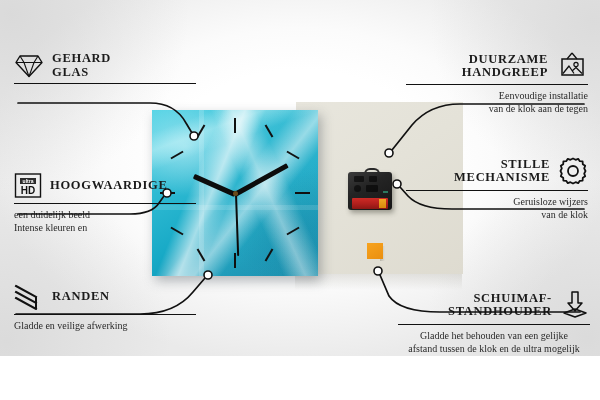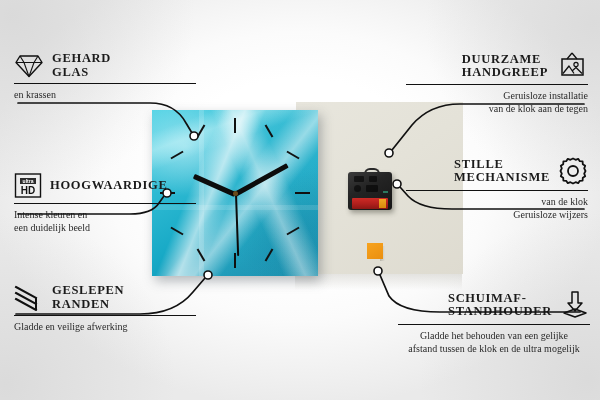--- a/index.html
+++ b/index.html
@@ -2,21 +2,21 @@
 <html><head>
 <meta charset="utf-8">
 <style>
   html,body{margin:0;padding:0;}
   body{
     width:600px;height:400px;overflow:hidden;
     font-family:"Liberation Serif", serif;
     background:#ffffff;
   }
   #stage{
-    position:relative;width:600px;height:400px;overflow:hidden;
+    position:relative;width:600px;height:356px;overflow:hidden;
     background:
       radial-gradient(ellipse 52% 58% at 50% 44%, #ffffff 0%, #ffffff 42%, #fbfbfb 62%, #f2f2f2 82%, #eaeaea 100%);
   }
   
   #stage:before{
     content:"";position:absolute;inset:0;pointer-events:none;
     background:
       radial-gradient(circle at 2% 4%, rgba(205,205,205,.55) 0%, rgba(205,205,205,0) 26%),
       radial-gradient(circle at 99% 6%, rgba(205,205,205,.5) 0%, rgba(205,205,205,0) 24%),
       radial-gradient(circle at 1% 96%, rgba(200,200,200,.45) 0%, rgba(200,200,200,0) 24%),
@@ -38,21 +38,21 @@
   .feat-desc{
     font-family:"Liberation Serif", serif;
     font-size:10px;line-height:12.5px;color:#2a2a2a;
   }
   .ic{flex:0 0 auto;display:block;}
 
   .left  .feat-head{justify-content:flex-start;}
   .left  .feat-title{text-align:left;}
   .left  .feat-desc{text-align:left;}
   .right .feat-head{justify-content:flex-end;}
-  .right .feat-title{font-family:Liberation Serif, serif;}
+  .right .feat-title{text-align:right;font-family:Liberation Serif, serif;}
   .right .feat-desc{text-align:right;}
   .right.centered .feat-desc{text-align:center;}
 
   #f-glas   {left:14px; top:52px;  width:182px;}
   #f-print  {left:14px; top:172px; width:182px;}
   #f-randen {left:14px; top:284px; width:182px;}
   #f-grip   {left:406px;top:52px;  width:182px;}
   #f-mech   {left:406px;top:156px; width:182px;}
   #f-foam   {left:398px;top:290px; width:192px;}
 
@@ -205,52 +205,50 @@
       <svg class="ic" width="30" height="26" viewBox="0 0 30 26">
         <path d="M6,3 H24 L28,9.5 L15,23.5 L2,9.5 Z" fill="none" stroke="#111" stroke-width="1.4" stroke-linejoin="round"></path>
         <path d="M2,9.5 H28 M6,3 L10,9.5 L15,23.5 M24,3 L20,9.5 L15,23.5 M10,9.5 H20" fill="none" stroke="#111" stroke-width="1.1"></path>
       </svg>
       <div>
         <div class="feat-title">GEHARD</div>
         <div class="feat-title">GLAS</div>
       </div>
     </div>
     <div class="feat-rule"></div>
-    <div class="feat-desc">en krassen</div>
   </div>
 
   <div class="feature left" id="f-print">
     <div class="feat-head">
       <svg class="ic" width="28" height="27" viewBox="0 0 28 27">
         <rect x="1.5" y="2" width="25" height="23" fill="none" stroke="#111" stroke-width="1.4"></rect>
         <rect x="6" y="6" width="16" height="6" fill="#2b2b2b"></rect>
         <text x="14" y="11" font-family="Liberation Sans, sans-serif" font-size="5" fill="#fff" text-anchor="middle" font-weight="bold">ultra</text>
         <text x="14" y="22" font-family="Liberation Sans, sans-serif" font-size="10" fill="#111" text-anchor="middle" font-weight="bold">HD</text>
       </svg>
       <div>
         <div class="feat-title">HOOGWAARDIGE</div>
       </div>
     </div>
     <div class="feat-rule"></div>
+    <div class="feat-desc">een duidelijk beeld</div>
     <div class="feat-desc">Intense kleuren en</div>
-    <div class="feat-desc">een duidelijk beeld</div>
   </div>
 
   <div class="feature left" id="f-randen">
     <div class="feat-head">
       <svg class="ic" width="30" height="26" viewBox="0 0 30 26">
         <g stroke="#111" stroke-width="2" stroke-linecap="square">
           <path d="M2,2 L22,13"></path>
           <path d="M2,8 L22,19"></path>
           <path d="M2,14 L22,25"></path>
         </g>
         <path d="M22,13 L22,25" stroke="#111" stroke-width="2"></path>
       </svg>
       <div>
-        <div class="feat-title">GESLEPEN</div>
         <div class="feat-title">RANDEN</div>
       </div>
     </div>
     <div class="feat-rule"></div>
     <div class="feat-desc">Gladde en veilige afwerking</div>
   </div>
 
   <div class="feature right" id="f-grip">
     <div class="feat-head">
       <div>
@@ -258,40 +256,40 @@
         <div class="feat-title">HANDGREEP</div>
       </div>
       <svg class="ic" width="32" height="28" viewBox="0 0 32 28">
         <path d="M16,1 L11,7 M16,1 L21,7" fill="none" stroke="#111" stroke-width="1.3"></path>
         <rect x="6" y="7" width="21" height="16" fill="none" stroke="#111" stroke-width="1.5"></rect>
         <circle cx="20" cy="12.5" r="2.1" fill="none" stroke="#111" stroke-width="1.2"></circle>
         <path d="M7,21.5 L13,14 L18,21.5 M16,19 L20,15.5 L26,21.5" fill="none" stroke="#111" stroke-width="1.3" stroke-linejoin="round"></path>
       </svg>
     </div>
     <div class="feat-rule"></div>
-    <div class="feat-desc">Geruisloze installatie</div>
+    <div class="feat-desc">Eenvoudige installatie</div>
     <div class="feat-desc">van de klok aan de tegen</div>
   </div>
 
   <div class="feature right" id="f-mech">
     <div class="feat-head">
       <div>
         <div class="feat-title">STILLE</div>
         <div class="feat-title">MECHANISME</div>
       </div>
       <svg class="ic" width="30" height="30" viewBox="0 0 30 30">
         <g fill="none" stroke="#111" stroke-width="1.8" stroke-linejoin="round">
           <path d="M15,2.5 l2.6,1.3 2.6,-1.0 1.6,2.4 2.8,0.2 0.2,2.8 2.4,1.6 -1.0,2.6 1.3,2.6 -1.3,2.6 1.0,2.6 -2.4,1.6 -0.2,2.8 -2.8,0.2 -1.6,2.4 -2.6,-1.0 -2.6,1.3 -2.6,-1.3 -2.6,1.0 -1.6,-2.4 -2.8,-0.2 -0.2,-2.8 -2.4,-1.6 1.0,-2.6 -1.3,-2.6 1.3,-2.6 -1.0,-2.6 2.4,-1.6 0.2,-2.8 2.8,-0.2 1.6,-2.4 2.6,1.0 Z"></path>
           <circle cx="15" cy="15" r="5"></circle>
         </g>
       </svg>
     </div>
     <div class="feat-rule"></div>
+    <div class="feat-desc">Geruisloze wijzers</div>
     <div class="feat-desc">van de klok</div>
-    <div class="feat-desc">Geruisloze wijzers</div>
   </div>
 
   <div class="feature right centered" id="f-foam">
     <div class="feat-head">
       <div>
         <div class="feat-title">SCHUIMAF-</div>
         <div class="feat-title">STANDHOUDER</div>
       </div>
       <svg class="ic" width="30" height="30" viewBox="0 0 30 30">
         <path d="M12,2 L18,2 L18,13 L22,13 L15,21 L8,13 L12,13 Z" fill="none" stroke="#111" stroke-width="1.5" stroke-linejoin="round"></path>

